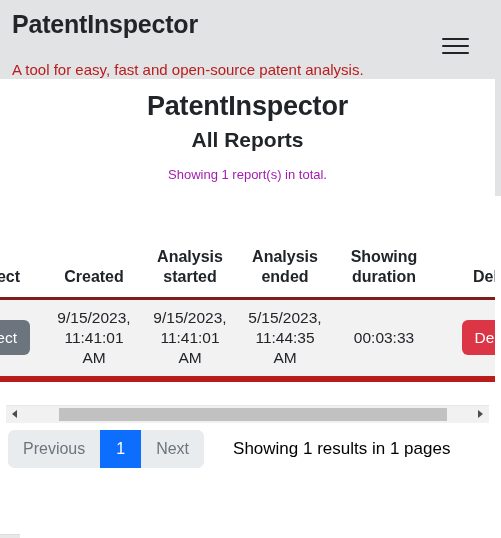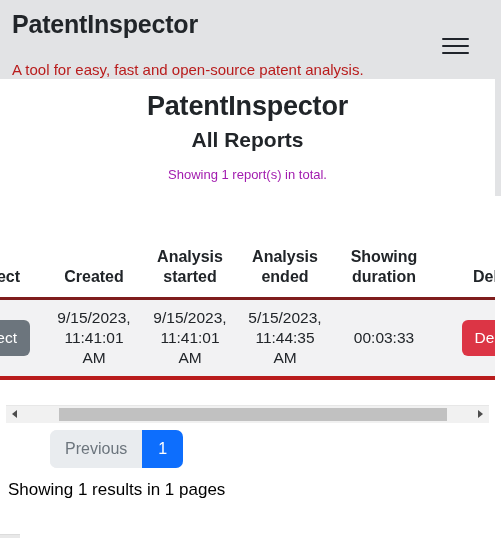--- a/index.html
+++ b/index.html
@@ -140,21 +140,21 @@
 
   table.reports td {
     font-size: 15.5px;
     font-weight: 400;
     color: #212529;
     text-align: center;
     vertical-align: middle;
     padding: 8px 6px;
     line-height: 1.3;
     background: #f2f2f3;
-    border-bottom: 4px solid #b91c1c;
+    border-bottom: 6px solid #b91c1c;
     height: 80px;
   }
 
   
   .col-inspect  { width: 108px; }
   .col-created  { width: 96px; }
   .col-started  { width: 96px; }
   .col-ended    { width: 94px; }
   .col-duration { width: 104px; }
   .col-delete   { width: 122px; }
@@ -220,22 +220,21 @@
     cursor: pointer;
   }
 
   
   .pagination-row {
     position: absolute;
     top: 430px;
     left: 8px;
     display: flex;
     align-items: center;
-    gap: 12px;
-    flex-direction: column;
+    gap: 29px;
   }
   .pagination {
     display: flex;
     background: #e9ecef;
     border-radius: 7px;
     overflow: hidden;
     height: 38px;
   }
   .page-item {
     display: flex;
@@ -351,20 +350,21 @@
     </div>
     <div class="hscroll-arrow right">
       <span class="tri"></span>
     </div>
   </div>
 
   <div class="pagination-row">
     <div class="pagination">
       <div class="page-item">Previous</div>
       <div class="page-item active">1</div>
+      <div class="page-item">Next</div>
     </div>
     <div class="pagination-status">Showing 1 results in 1 pages</div>
   </div>
 
   <div class="bottom-scroll-fragment"></div>
 </div>
 
 <div class="vscrollbar">
   <div class="vscroll-thumb"></div>
 </div>

